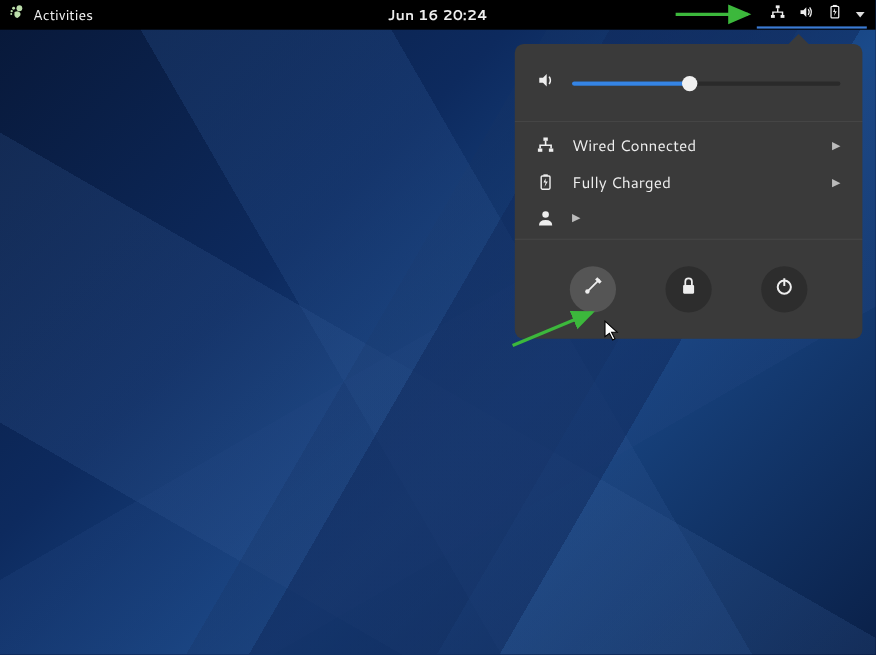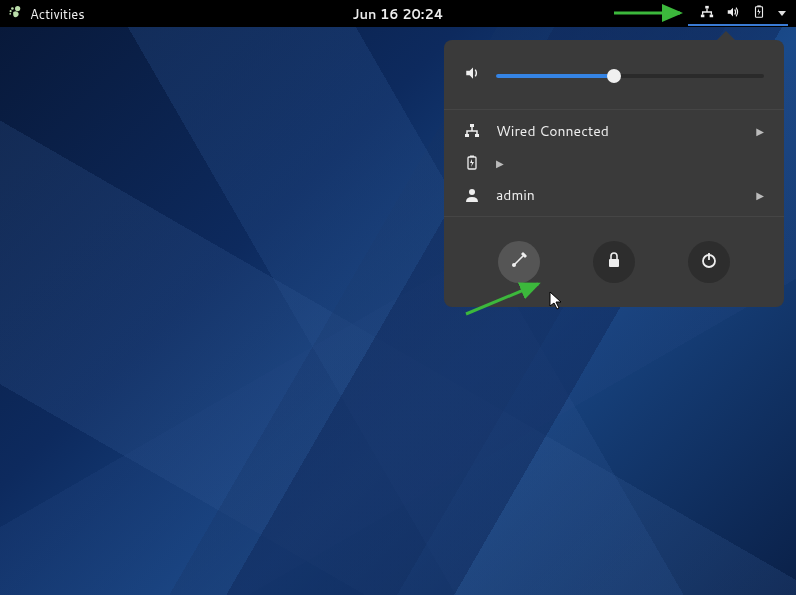--- a/index.html
+++ b/index.html
@@ -57,21 +57,21 @@
       right: 8px;
       width: 100px;
       height: 2px;
       background: #3a7bd5;
     }
 
     .system-menu {
       position: absolute;
       top: 40px;
       right: 12px;
-      width: 340px;
+      width: 316px;
       background: #3a3a3a;
       border-radius: 8px;
       color: #eee;
       z-index: 20;
       padding: 16px 0;
     }
     .menu-pointer {
       position: absolute;
       top: -9px;
       right: 48px;
@@ -234,31 +234,31 @@
   </div>
 
   <div class="menu-item">
     <span class="mi-icon">
       <svg viewBox="0 0 16 16" fill="none" stroke="#eee" stroke-width="1.3">
           <rect x="4" y="2" width="8" height="12" rx="1"></rect>
           <rect x="6" y="0.5" width="4" height="1.5" fill="#eee" stroke="none"></rect>
           <path d="M8 4 L6 8 L8 8 L7 12 L10 7 L8 7 Z" fill="#eee" stroke="none"></path>
         </svg>
     </span>
+    <span class="mi-label">Fully Charged</span>
     <span class="mi-arrow">▶</span>
   </div>
 
   <div class="menu-item">
     <span class="mi-icon">
       <svg viewBox="0 0 16 16" fill="#eee">
           <circle cx="8" cy="5" r="3"></circle>
           <path d="M2 15 Q2 10 8 10 Q14 10 14 15 Z"></path>
         </svg>
     </span>
-    <span class="mi-label">admin</span>
     <span class="mi-arrow">▶</span>
   </div>
 
   <div class="divider"></div>
 
   <div class="action-row">
     <div class="action-btn highlight" title="Settings">
       <span>
         <svg viewBox="0 0 18 18" fill="none" stroke="#eee" stroke-width="1.6">
             <path d="M3 15 L10 8 M8 10 L15 3"></path>

